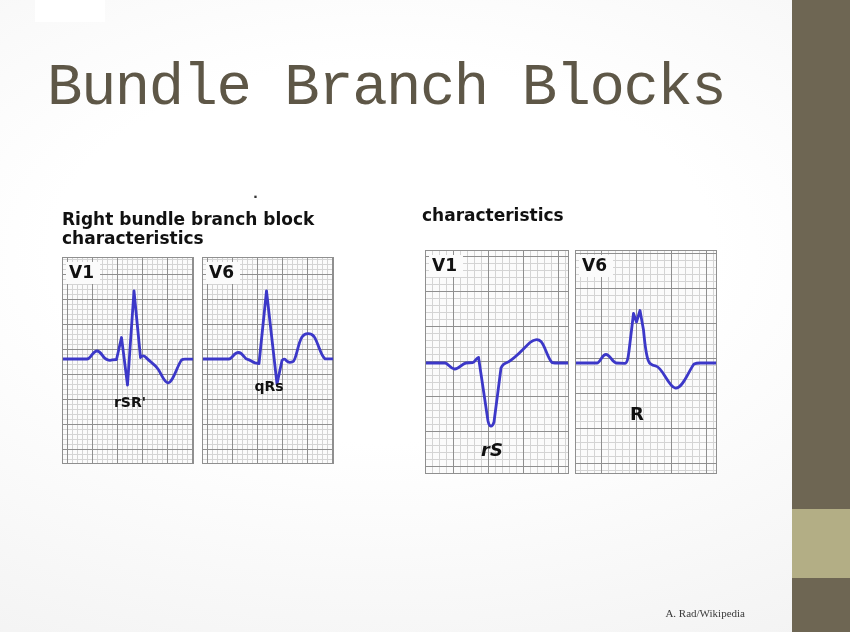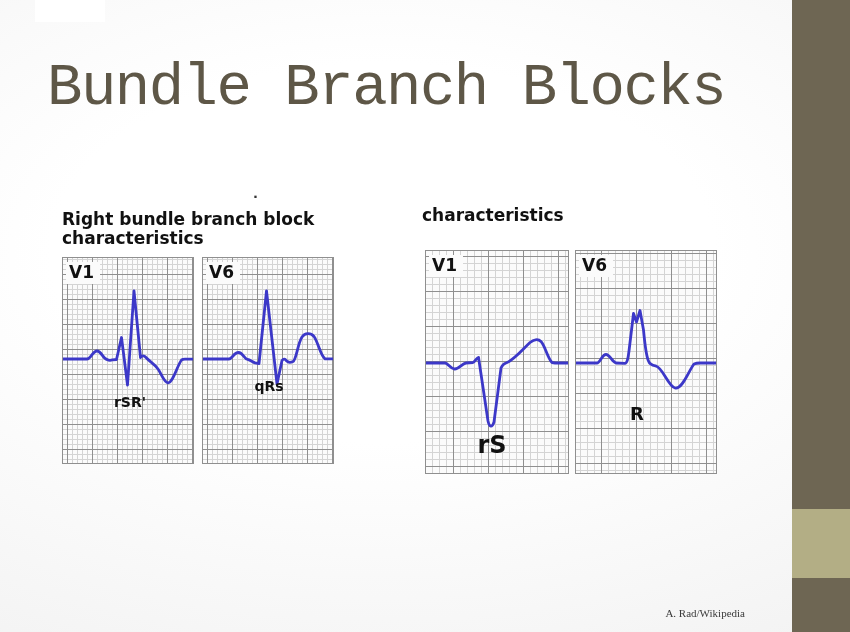--- a/index.html
+++ b/index.html
@@ -80,21 +80,21 @@
     </svg>
     <div class="lead-label">V6</div>
     <div class="wave-label" style="left:66px;top:120px;">qRs</div>
   </div>
 
   <div class="panel grid-l1" style="left:425px;top:250px;width:142px;height:222px;">
     <svg width="142" height="222" viewBox="0 0 142 222">
       <path class="trace" d="M0,112 H19 C22,112 24,117.5 28.5,118 C33,118.3 36,112.5 40,112 L47,111.5 C49,111 50.5,106.5 52.5,106.3 L62,170 C63.5,176.5 66,177 68,171 L75,117 C76.5,113.5 78,112.6 80,112 C88,109 96,99 104,91.5 C107.5,88.6 112,87.5 115,90.5 C119,94.5 121.5,107 126,111.5 L129,112 H142"></path>
     </svg>
     <div class="lead-label">V1</div>
-    <div class="wave-label" style="left:66px;top:180px;font-size:24px;">rS</div>
+    <div class="wave-label" style="left:66px;top:188px;font-size:18px;font-style:italic;">rS</div>
   </div>
 
   <div class="panel grid-l2" style="left:575px;top:250px;width:140px;height:222px;">
     <svg width="140" height="222" viewBox="0 0 140 222">
       <path class="trace" d="M0,112 H21 C24,112 26,103.5 30,103.5 C34,103.5 36,111 40,112 L49,112.3 C51,112.3 52,108 53,100 L57.5,62.5 L60.5,71 L64,59.5 L67.5,79 C68.8,93 70.2,105 72.5,110 C74,114.3 77,114.5 80,115 C87,117 92,135 99,137 C106,139 112,121 118,113 C120,112.2 122,112 124,112 H140"></path>
     </svg>
     <div class="lead-label">V6</div>
     <div class="wave-label" style="left:61px;top:152px;font-size:18px;">R</div>
   </div>
 

